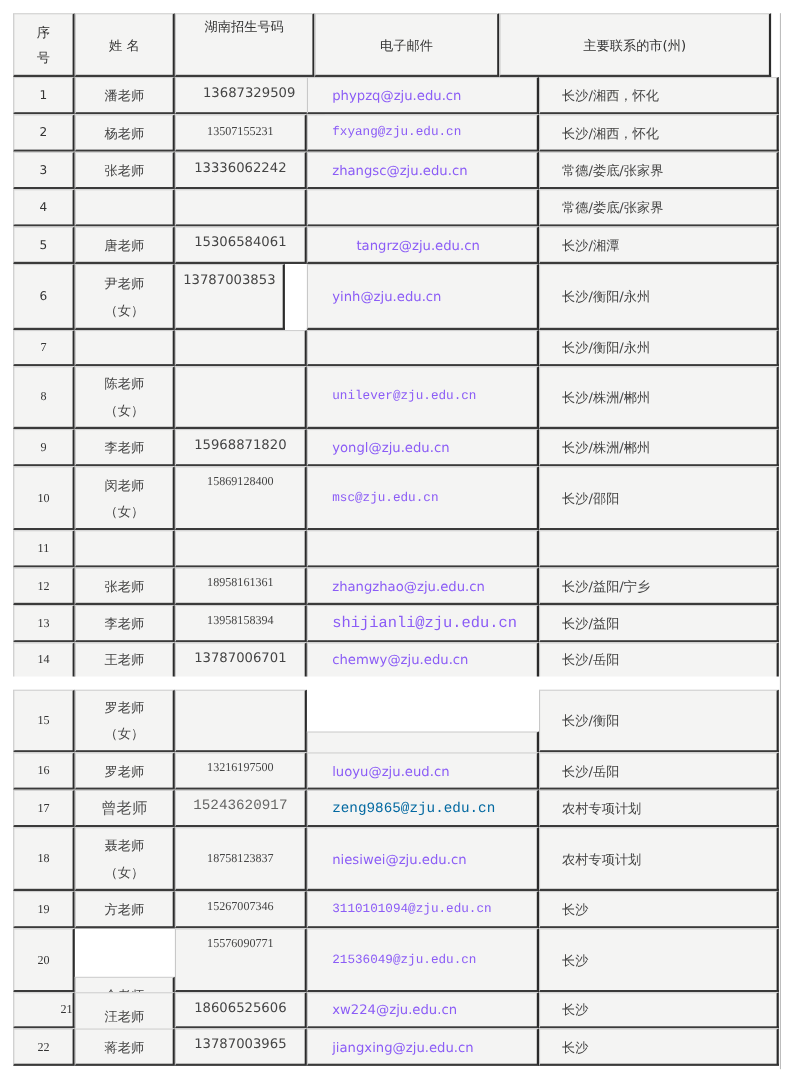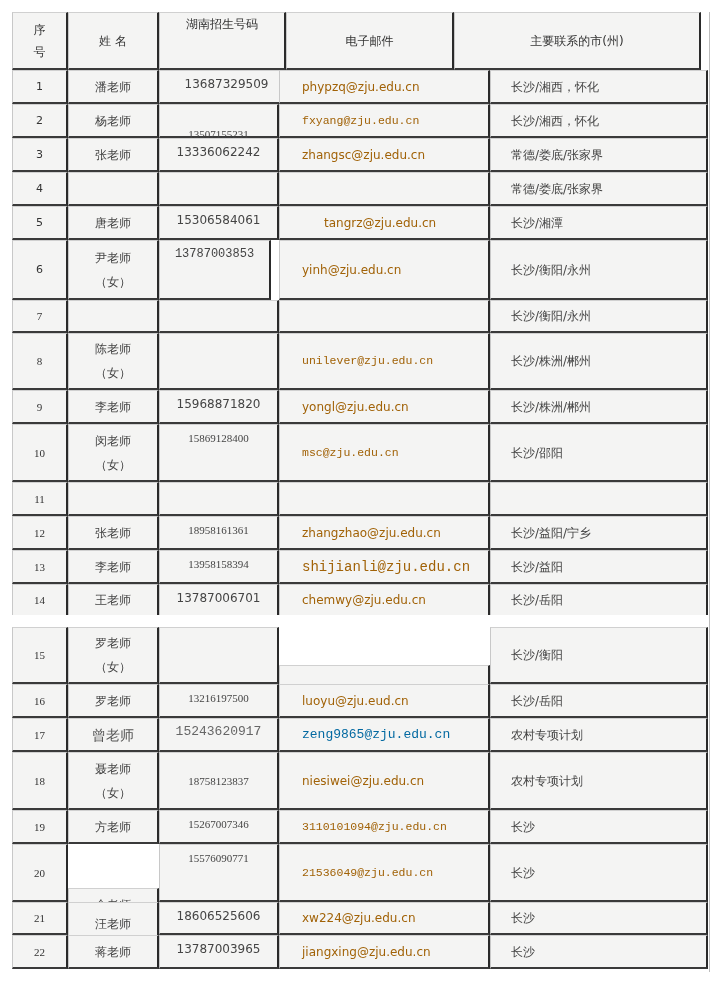--- a/index.html
+++ b/index.html
@@ -8,21 +8,21 @@
     .cell { position: absolute; box-sizing: border-box; background: #f4f4f3;
             border-left: 1px solid #c8c8c8; border-top: 1px solid #d0d0d0;
             border-right: 2px solid #2a2a2a; border-bottom: 2px solid #3a3a3a;
             font-size: 12px; line-height: 24px; color: #444; }
     .hdr { font-size: 12px; color: #333; text-align: center; }
     .center { text-align: center; }
     .left { text-align: left; padding-left: 22px; }
     .seq { color: #333; font-size: 11px; }
     .mono { font-family: "Liberation Mono", "DejaVu Sans Mono", monospace; font-size: 11.5px; color: #666; }
     .serifish { font-family: "Liberation Serif", "DejaVu Serif", serif; }
-    .email { color: #a16207; }
+    .email { color: #8b5cf6; }
     .email-dark { color: #0369a1; font-family: "Liberation Mono", "DejaVu Sans Mono", monospace; font-size: 13px; }
     .phone-small { font-size: 11px; }
     .name-gray { color: #555; font-size: 14px; }
     .outer-right { position: absolute; left: 709px; top: 12px; width: 1px; height: 960px; background: #bdbdbd; }
     .vc { display: flex; flex-direction: column; justify-content: center; }
   </style>
 </head>
 <body>
 
 <div id="table-root">
@@ -57,21 +57,21 @@
       </div>
       <div class="cell left vc" style="left: 490px; top: 70px; width: 218px; height: 34px; padding-left: 20px;">
         <span>长沙/湘西，怀化</span>
       </div>
       <div class="cell center vc seq" style="left: 12px; top: 104px; width: 56px; height: 34px;">
         <span>2</span>
       </div>
       <div class="cell center vc" style="left: 68px; top: 104px; width: 91px; height: 34px;">
         <span>杨老师</span>
       </div>
-      <div class="cell center phone-small serifish" style="left: 159px; top: 104px; width: 120px; height: 34px; padding-top: 17px;"><span>13507155231</span></div>
+      <div class="cell center phone-small serifish" style="left: 159px; top: 104px; width: 120px; height: 34px; padding-top: 3px;"><span>13507155231</span></div>
       <div class="cell left vc email mono" style="left: 279px; top: 104px; width: 211px; height: 34px;">
         <span>fxyang@zju.edu.cn</span>
       </div>
       <div class="cell left vc" style="left: 490px; top: 104px; width: 218px; height: 34px; padding-left: 20px;">
         <span>长沙/湘西，怀化</span>
       </div>
       <div class="cell center vc seq" style="left: 12px; top: 138px; width: 56px; height: 34px;">
         <span>3</span>
       </div>
       <div class="cell center vc" style="left: 68px; top: 138px; width: 91px; height: 34px;">
@@ -110,21 +110,21 @@
       <div class="cell left vc" style="left: 490px; top: 206px; width: 218px; height: 34px; padding-left: 20px;">
         <span>长沙/湘潭</span>
       </div>
       <div class="cell center vc seq" style="left: 12px; top: 240px; width: 56px; height: 60px;">
         <span>6</span>
       </div>
       <div class="cell center vc" style="left: 68px; top: 240px; width: 91px; height: 60px;">
         <span>尹老师</span>
         <span>（女）</span>
       </div>
-      <div class="cell center" style="left: 159px; top: 240px; width: 112px; height: 60px; padding-top: 1px; font-family: Liberation Mono, monospace;"><span>13787003853</span></div>
+      <div class="cell center" style="left: 159px; top: 240px; width: 100px; height: 60px; padding-top: 1px;"><span>13787003853</span></div>
       <div class="cell left vc email" style="left: 279px; top: 240px; width: 211px; height: 60px;">
         <span>yinh@zju.edu.cn</span>
       </div>
       <div class="cell left vc" style="left: 490px; top: 240px; width: 218px; height: 60px; padding-left: 20px;">
         <span>长沙/衡阳/永州</span>
       </div>
       <div class="cell center vc seq serifish" style="left: 12px; top: 300px; width: 56px; height: 33px;">
         <span>7</span>
       </div>
       <div class="cell center vc" style="left: 68px; top: 300px; width: 91px; height: 33px;">
@@ -310,21 +310,21 @@
         <span>余老师</span>
         <span>（女）</span>
       </div>
       <div class="cell center phone-small serifish" style="left: 159px; top: 844px; width: 120px; height: 58px; padding-top: 1px;"><span>15576090771</span></div>
       <div class="cell left vc email mono" style="left: 279px; top: 844px; width: 211px; height: 58px;">
         <span>21536049@zju.edu.cn</span>
       </div>
       <div class="cell left vc" style="left: 490px; top: 844px; width: 218px; height: 58px; padding-left: 20px;">
         <span>长沙</span>
       </div>
-      <div class="cell center vc seq serifish" style="left: 12px; top: 902px; width: 56px; height: 33px;">
+      <div class="cell center vc seq serifish" style="left: 12px; top: 902px; width: 56px; height: 33px; text-align: right;">
         <span>21</span>
       </div>
       <div class="cell center vc" style="left: 68px; top: 902px; width: 91px; height: 44px;">
         <span>汪老师</span>
       </div>
       <div class="cell center" style="left: 159px; top: 902px; width: 120px; height: 33px; padding-top: 1px;"><span>18606525606</span></div>
       <div class="cell left vc email" style="left: 279px; top: 902px; width: 211px; height: 33px;">
         <span>xw224@zju.edu.cn</span>
       </div>
       <div class="cell left vc" style="left: 490px; top: 902px; width: 218px; height: 33px; padding-left: 20px;">

